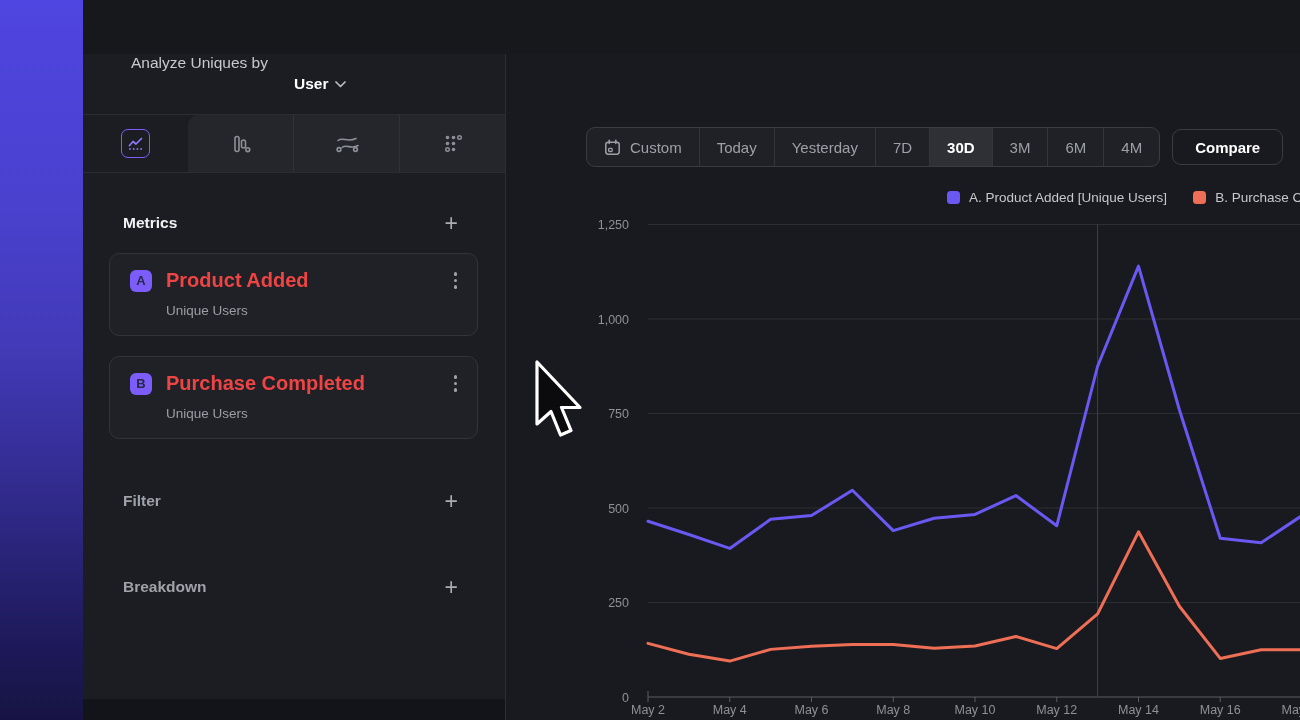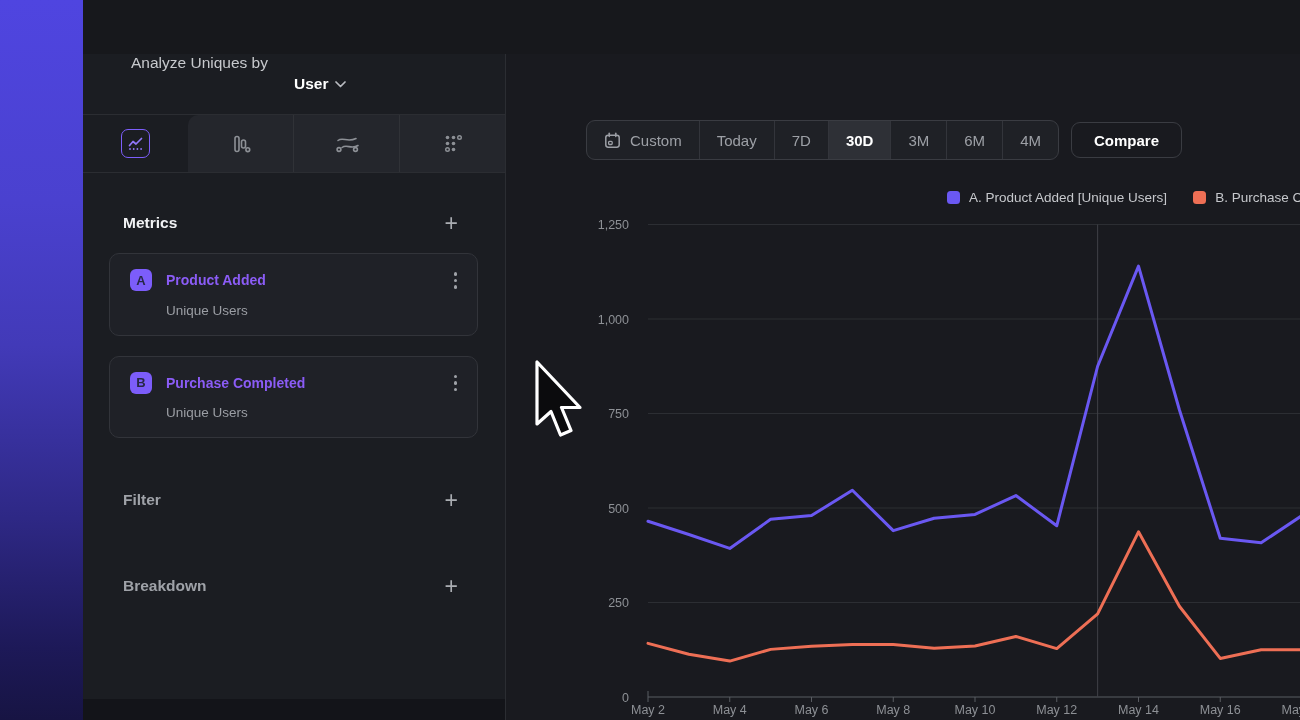--- a/index.html
+++ b/index.html
@@ -27,29 +27,29 @@
   .tabs-rest .tab + .tab{border-left:1px solid #303237;}
   .sel-icon-box{width:27px;height:27px;border:1.6px solid #7d5efb;border-radius:7px;display:flex;align-items:center;justify-content:center;}
   .section{padding:0 27px 0 26px;}
   .section-header{display:flex;align-items:center;justify-content:space-between;padding:0 20px 0 14px;text-align:center;}
   .section-title{font-size:15.5px;font-weight:700;color:#f1f2f4;}
   .section-title.dim{color:#9fa2a8;}
   .plus-btn{color:#aaadb2;font-size:23px;font-weight:300;line-height:20px;cursor:pointer;user-select:none;}
   .metric-card{background:#1f2127;border:1px solid #32343a;border-radius:10px;padding:15px 16px 17px 20px;margin-top:20px;cursor:pointer;}
   .metric-top{display:flex;align-items:center;}
   .metric-badge{width:22px;height:22px;border-radius:6px;background:#7c5dfa;color:#272847;font-size:13px;font-weight:700;display:flex;align-items:center;justify-content:center;}
-  .metric-name{margin-left:14px;color:#8b5cf6;font-size:14px;font-weight:700;}
+  .metric-name{margin-left:14px;color:#ef4444;font-size:20px;font-weight:700;}
   .kebab{margin-left:auto;display:flex;flex-direction:column;gap:3px;padding:3px 4px;cursor:pointer;}
   .kebab i{width:3.5px;height:3.5px;border-radius:50%;background:#9fa2a8;display:block;}
   .metric-sub{margin-top:11px;margin-left:36px;color:#9b9ea4;font-size:13.5px;}
   .sidebar-footer{position:absolute;left:0;right:0;bottom:0;height:21px;background:#131419;}
 
   
   .chart-panel{flex:1;position:relative;background:#191a1f;overflow:hidden;}
-  .range-bar{position:absolute;top:66px;left:80px;display:flex;align-items:center;}
+  .range-bar{position:absolute;top:73px;left:80px;display:flex;align-items:center;}
   .range-group{display:flex;height:38px;border:1px solid #3a3c42;border-radius:9px;background:#1f2126;overflow:hidden;align-items:stretch;}
   .range-btn{display:flex;align-items:center;gap:9px;padding:0 17px;color:#9da0a6;font-size:15px;border-right:1px solid #33353b;cursor:pointer;white-space:nowrap;}
   .range-btn:last-child{border-right:none;}
   .range-btn.selected{background:#2e3036;color:#ffffff;font-weight:700;justify-content:center;}
   .compare-btn{margin-left:12px;height:36px;box-sizing:border-box;border:1px solid #3a3c42;border-radius:9px;color:#ffffff;font-weight:700;font-size:15px;padding:0 22px;display:flex;align-items:center;background:transparent;white-space:nowrap;cursor:pointer;}
   .legend{position:absolute;top:136px;left:441px;display:flex;gap:26px;white-space:nowrap;}
   .legend-item{display:flex;align-items:center;gap:9px;color:#c6c8cc;font-size:13.5px;cursor:pointer;}
   .legend-swatch{width:13px;height:13px;border-radius:3.5px;}
   .chart-svg{position:absolute;left:0;top:159px;overflow:hidden;}
 
@@ -177,20 +177,23 @@
               <svg width="17" height="17" viewBox="0 0 17 17">
                 <rect x="1.8" y="3.2" width="13.4" height="12" rx="2.4" fill="none" stroke="#9da0a6" stroke-width="1.5"></rect>
                 <line x1="5.2" y1="1.2" x2="5.2" y2="4.4" stroke="#9da0a6" stroke-width="1.5" stroke-linecap="round"></line>
                 <line x1="11.8" y1="1.2" x2="11.8" y2="4.4" stroke="#9da0a6" stroke-width="1.5" stroke-linecap="round"></line>
                 <rect x="4.6" y="9.3" width="3.6" height="3.2" rx="0.9" fill="none" stroke="#9da0a6" stroke-width="1.3"></rect>
               </svg>
               <span>Custom</span>
             </div>
             <div class="range-btn">
               <span>Today</span>
+            </div>
+            <div class="range-btn">
+              <span>Yesterday</span>
             </div>
             <div class="range-btn">
               <span>7D</span>
             </div>
             <div class="range-btn selected">
               <span>30D</span>
             </div>
             <div class="range-btn">
               <span>3M</span>
             </div>

